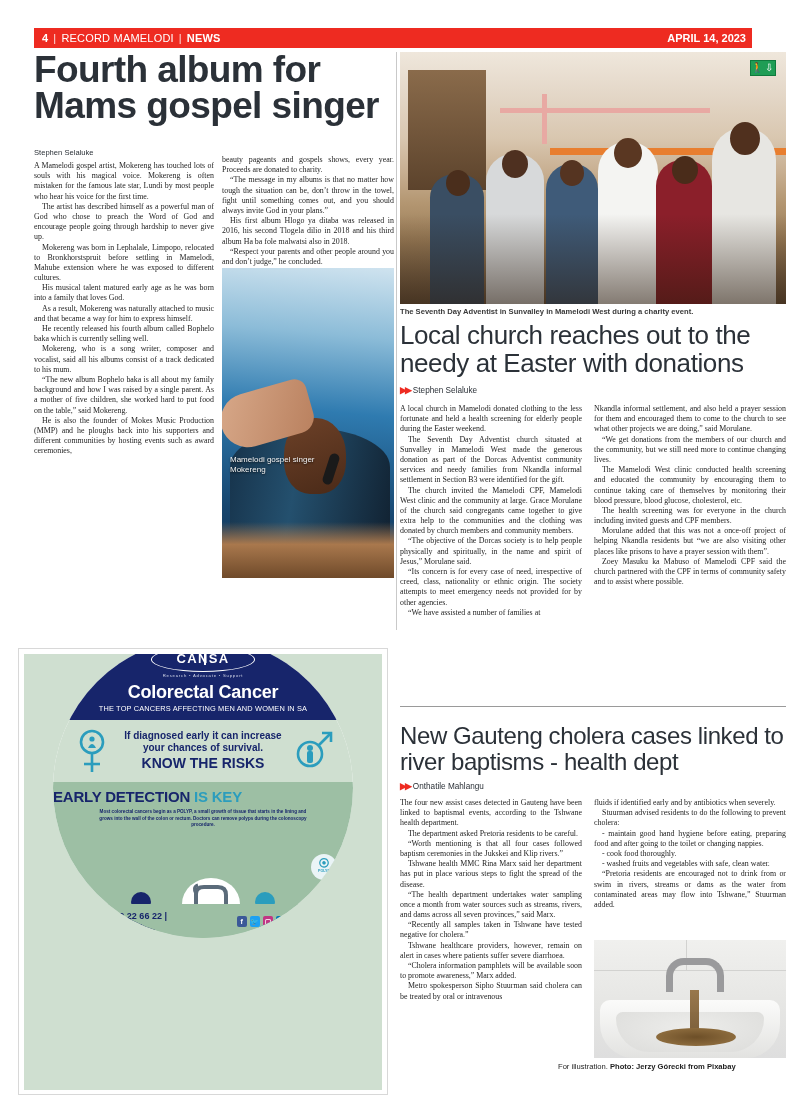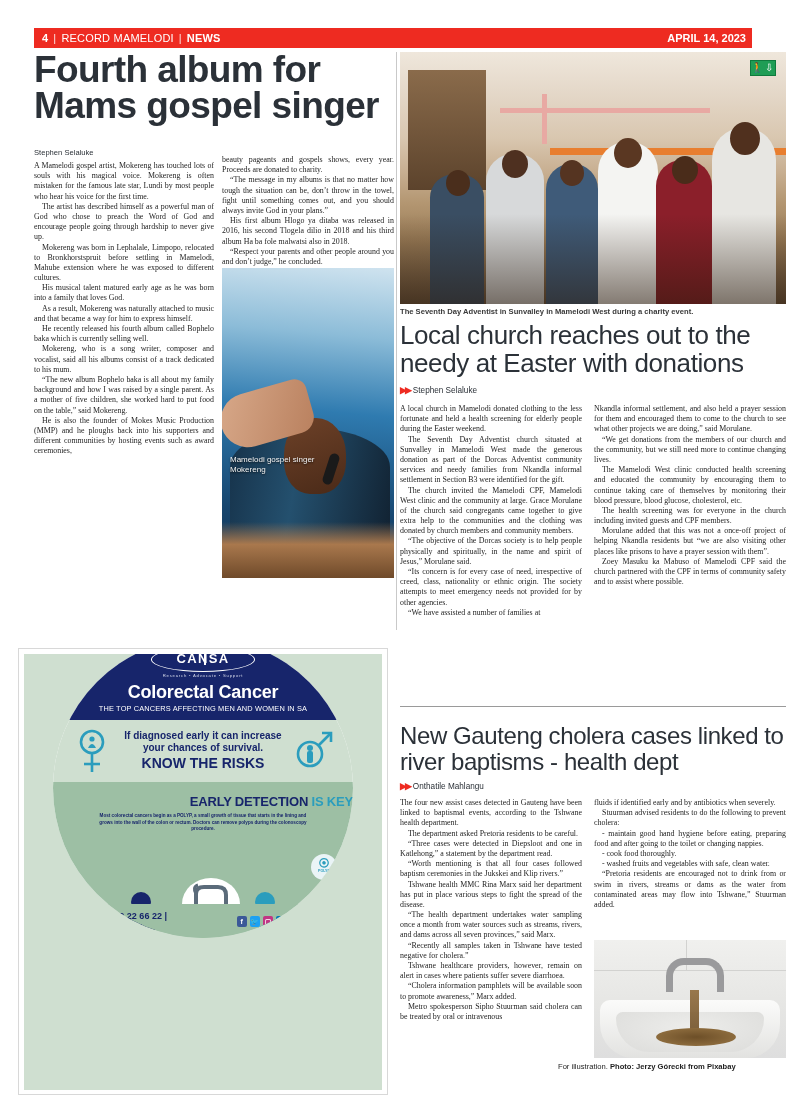--- a/index.html
+++ b/index.html
@@ -184,21 +184,21 @@
     position:absolute; left:0; top:82px; width:100%; height:62px;
     background:#cfdfd0; display:flex; align-items:center; justify-content:center;
   }
   .ad-mid-text { text-align:center; color:#17256b; font-size:10px; font-weight:700; line-height:1.26; }
   .ad-mid-text .risk { font-size:14px; }
   .gender-icon { position:absolute; color:#2b9dbd; }
   .ad-lower {
     position:absolute; left:0; top:144px; width:100%; bottom:0;
     background:#9dbfa4;
   }
-  .ad-edk { text-align:right; margin-top:12px; font-size:13px; font-weight:700; color:#17256b; letter-spacing:-0.2px;}
+  .ad-edk { text-align:left; margin-top:6px; font-size:15px; font-weight:700; color:#17256b; letter-spacing:-0.2px;}
   .ad-edk .key { color:#2b9dbd; }
   .ad-poly { margin:4px auto 0; width:215px; text-align:center;
      font-size:4.6px; line-height:1.45; color:#17256b; font-weight:600; }
 
   .person-blue { position:absolute; background:#17256b; }
   .person-teal { position:absolute; background:#2b9dbd; }
 
   .colon-circle {
     position:absolute; left:129px; top:96px; width:58px; height:52px;
     background:#fff; border-radius:50%;
@@ -334,21 +334,20 @@
   <div class="rule-h" style="left:400px; top:706px; width:386px;"></div>
 
   <div class="hl3">New Gauteng cholera cases linked to river baptisms - health dept</div>
   <div class="byline3">
     <span class="arrow-red">▶▶</span>
     <span>Onthatile Mahlangu</span>
   </div>
   <div class="col-c1 bodytext">
       <p class="first">The four new assist cases detected in Gauteng have been linked to baptismal events, according to the Tshwane health department.</p>
       <p>The department asked Pretoria residents to be careful.</p>
-      <p>“Three cases were detected in Diepsloot and one in Katlehong,” a statement by the department read.</p>
       <p>“Worth mentioning is that all four cases followed baptism ceremonies in the Jukskei and Klip rivers.”</p>
       <p>Tshwane health MMC Rina Marx said her department has put in place various steps to fight the spread of the disease.</p>
       <p>“The health department undertakes water sampling once a month from water sources such as streams, rivers, and dams across all seven provinces,” said Marx.</p>
       <p>“Recently all samples taken in Tshwane have tested negative for cholera.”</p>
       <p>Tshwane healthcare providers, however, remain on alert in cases where patients suffer severe diarrhoea.</p>
       <p>“Cholera information pamphlets will be available soon to promote awareness,” Marx added.</p>
       <p>Metro spokesperson Sipho Stuurman said cholera can be treated by oral or intravenous</p>
     </div>
   <div class="col-c2 bodytext">
       <p class="first">fluids if identified early and by antibiotics when severely.</p>

